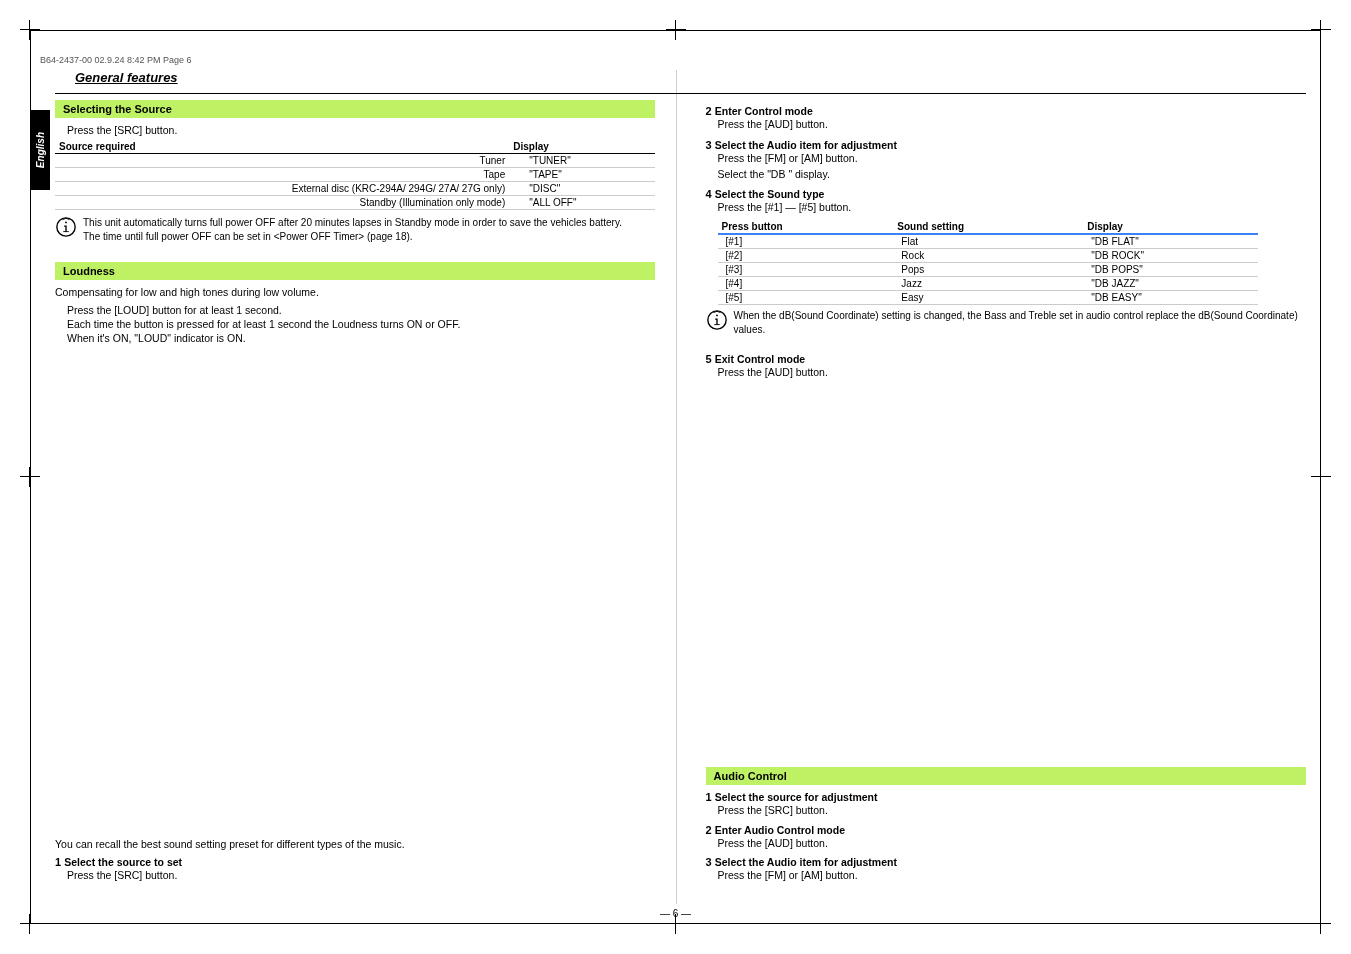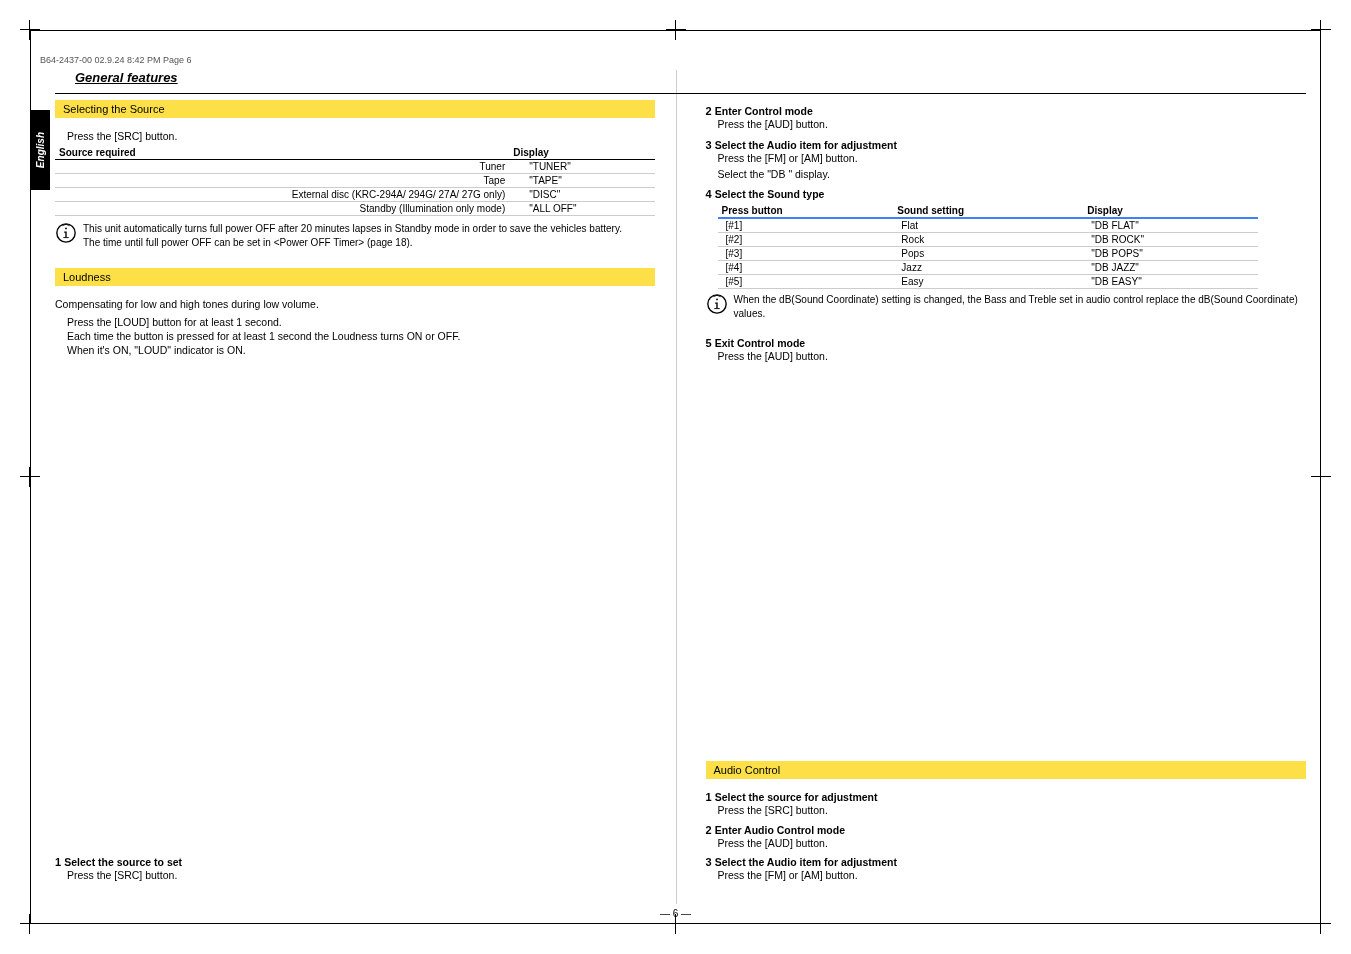--- a/index.html
+++ b/index.html
@@ -128,25 +128,25 @@
     
     .right-col {
       position: absolute;
       right: 0;
       top: 30px;
       width: 48%;
     }
 
     
     .section-header {
-      background: #fde047;
+      background: #bef264;
       padding: 3px 8px;
-      font-weight: normal;
+      font-weight: bold;
       font-size: 11px;
-      margin-bottom: 12px;
+      margin-bottom: 6px;
     }
 
     
     .source-table {
       width: 100%;
       border-collapse: collapse;
       margin-bottom: 6px;
       font-size: 10px;
     }
     .source-table th {
@@ -358,20 +358,21 @@
     <div class="step" style="margin-bottom:6px;">
       <span class="step-num">3 </span>
       <span class="step-title">Select the Audio item for adjustment</span>
       <div class="step-content">Press the [FM] or [AM] button.</div>
       <div class="step-content">Select the "DB     " display.</div>
     </div>
 
     <div class="step" style="margin-bottom:16px;">
       <span class="step-num">4 </span>
       <span class="step-title">Select the Sound type</span>
+      <div class="step-content">Press the [#1] — [#5] button.</div>
 
       <table class="sound-table">
         <thead>
           <tr>
             <th>Press button</th>
             <th>Sound setting</th>
             <th>Display</th>
           </tr>
         </thead>
         <tbody id="sound-table-body">
@@ -419,20 +420,21 @@
     </div>
 
     <div class="step" style="margin-top:6px;">
       <span class="step-num">5 </span>
       <span class="step-title">Exit Control mode</span>
       <div class="step-content">Press the [AUD] button.</div>
     </div>
   </div>
 
   <div class="db-section">
+    <div style="font-size:10.5px;margin-bottom:6px;">You can recall the best sound setting preset for different types of the music.</div>
     <div class="step">
       <span class="step-num">1 </span>
       <span class="step-title">Select the source to set</span>
       <div class="step-content">Press the [SRC] button.</div>
     </div>
   </div>
 
   <div class="audio-control-section">
     <div class="section-header">Audio Control</div>
 

